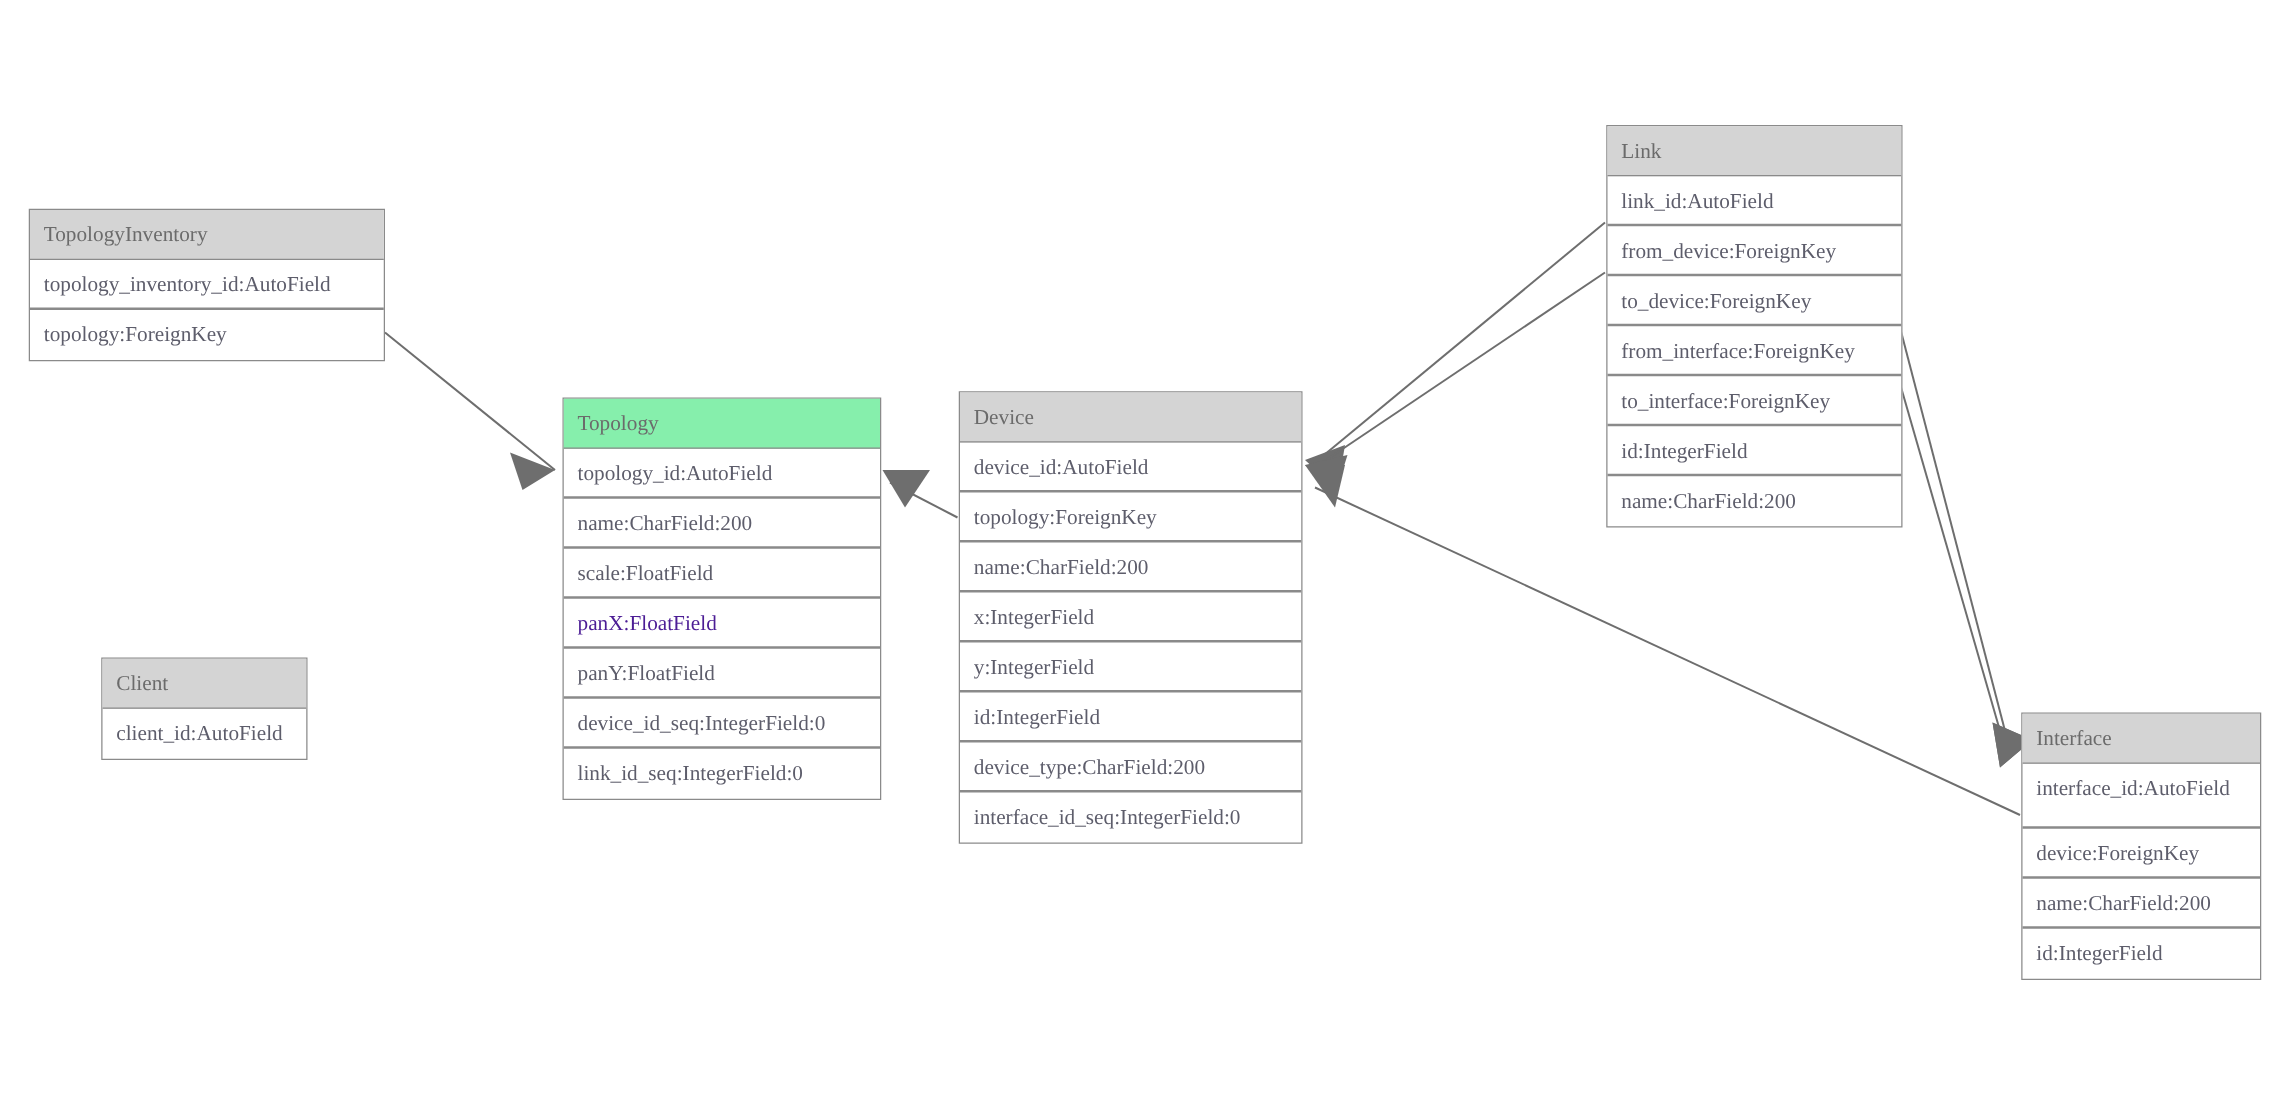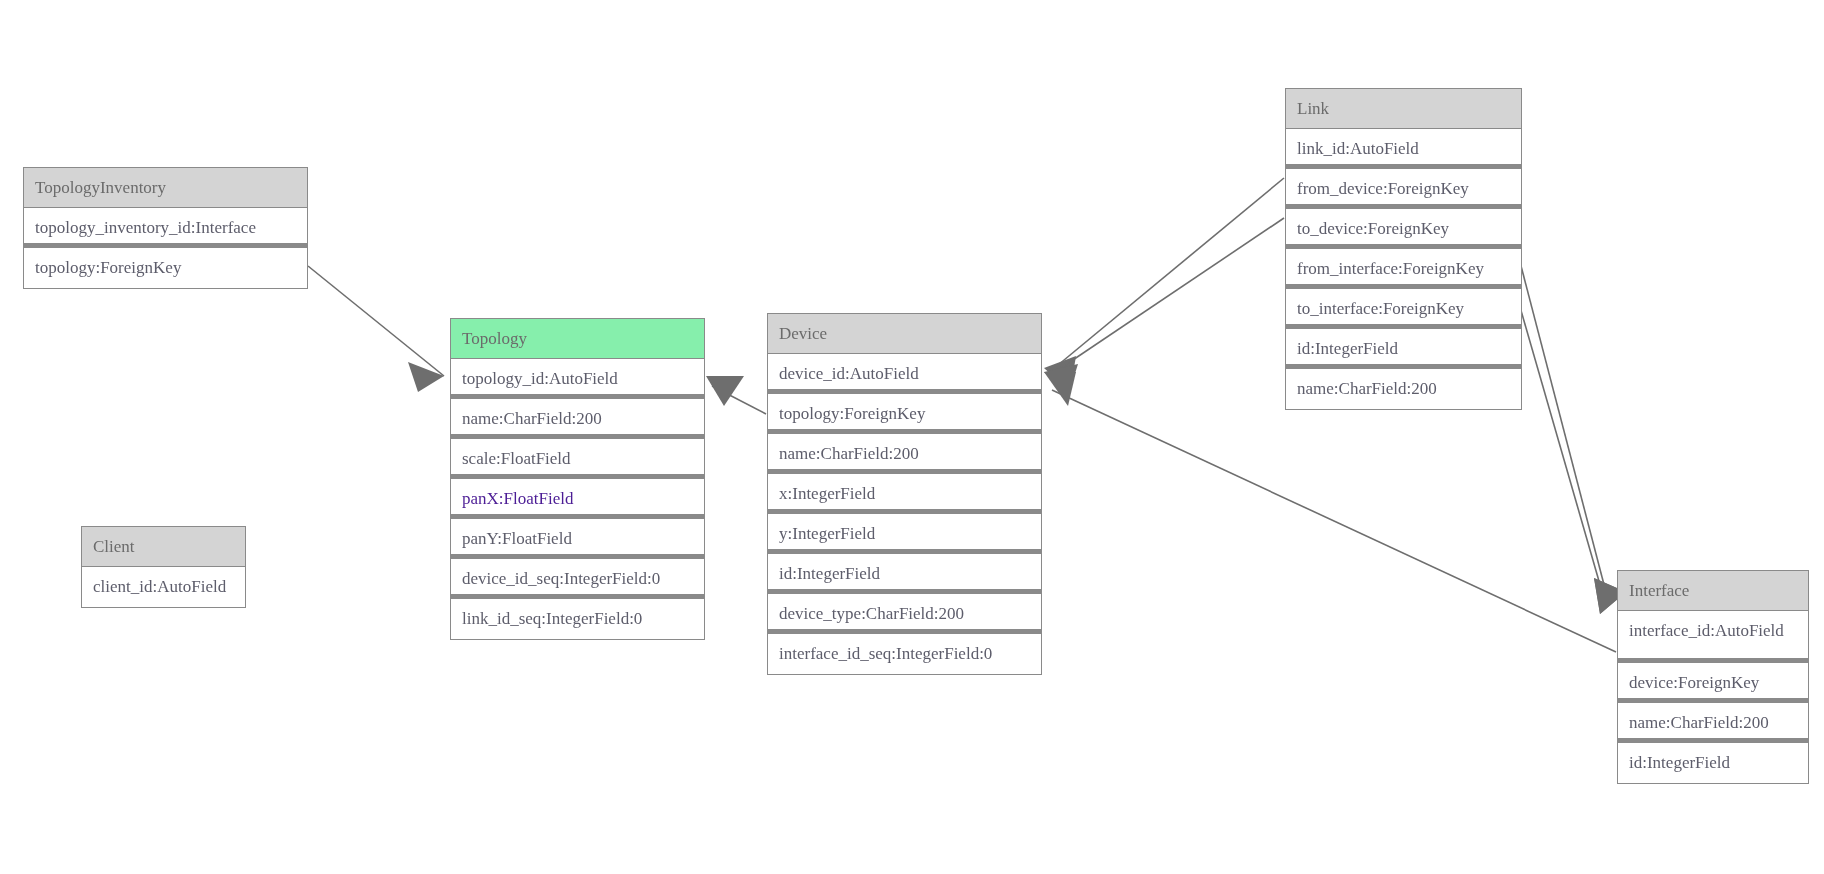--- a/index.html
+++ b/index.html
@@ -43,21 +43,21 @@
     white-space: nowrap;
     overflow: hidden;
   }
   .entity-rows {
     display: block;
   }
   .entity-row {
     box-sizing: border-box;
     height: 40px;
     line-height: 40px;
-    border-bottom: 5px solid #c2410c;
+    border-bottom: 2px solid #c2410c;
     padding: 0 0 0 11px;
     font-size: 17px;
     color: #5d5d6b;
     white-space: nowrap;
     overflow: hidden;
   }
   .entity-row:last-child {
     border-bottom: none;
   }
 </style>
@@ -94,21 +94,21 @@
       <g>
         <path d="M 1518 300 L 1605 602" stroke="#6e6e6e" stroke-width="1.6" fill="none"></path>
         <path d="M 1600 614 L 1594 578 L 1626 592 Z" fill="#6e6e6e" stroke="none"></path>
       </g>
     </svg>
 
   <div id="entity-layer">
       <div class="entity" style="left: 23px; top: 167px; width: 285px; border-color: rgb(138, 138, 138);">
         <div class="entity-header" style="height: 40px; line-height: 40px; background: rgb(212, 212, 212); color: rgb(107, 107, 107); border-bottom-color: rgb(138, 138, 138);">TopologyInventory</div>
         <div class="entity-rows">
-          <div class="entity-row" style="height: 40px; line-height: 40px; color: rgb(93, 93, 107); border-bottom-color: rgb(138, 138, 138);">topology_inventory_id:Interface</div>
+          <div class="entity-row" style="height: 40px; line-height: 40px; color: rgb(93, 93, 107); border-bottom-color: rgb(138, 138, 138);">topology_inventory_id:AutoField</div>
           <div class="entity-row" style="height: 40px; line-height: 40px; color: rgb(93, 93, 107); border-bottom-color: rgb(138, 138, 138);">topology:ForeignKey</div>
         </div>
       </div>
       <div class="entity" style="left: 81px; top: 526px; width: 165px; border-color: rgb(138, 138, 138);">
         <div class="entity-header" style="height: 40px; line-height: 40px; background: rgb(212, 212, 212); color: rgb(107, 107, 107); border-bottom-color: rgb(138, 138, 138);">Client</div>
         <div class="entity-rows">
           <div class="entity-row" style="height: 40px; line-height: 40px; color: rgb(93, 93, 107); border-bottom-color: rgb(138, 138, 138);">client_id:AutoField</div>
         </div>
       </div>
       <div class="entity" style="left: 450px; top: 318px; width: 255px; border-color: rgb(138, 138, 138);">
@@ -129,21 +129,21 @@
           <div class="entity-row" style="height: 40px; line-height: 40px; color: rgb(93, 93, 107); border-bottom-color: rgb(138, 138, 138);">device_id:AutoField</div>
           <div class="entity-row" style="height: 40px; line-height: 40px; color: rgb(93, 93, 107); border-bottom-color: rgb(138, 138, 138);">topology:ForeignKey</div>
           <div class="entity-row" style="height: 40px; line-height: 40px; color: rgb(93, 93, 107); border-bottom-color: rgb(138, 138, 138);">name:CharField:200</div>
           <div class="entity-row" style="height: 40px; line-height: 40px; color: rgb(93, 93, 107); border-bottom-color: rgb(138, 138, 138);">x:IntegerField</div>
           <div class="entity-row" style="height: 40px; line-height: 40px; color: rgb(93, 93, 107); border-bottom-color: rgb(138, 138, 138);">y:IntegerField</div>
           <div class="entity-row" style="height: 40px; line-height: 40px; color: rgb(93, 93, 107); border-bottom-color: rgb(138, 138, 138);">id:IntegerField</div>
           <div class="entity-row" style="height: 40px; line-height: 40px; color: rgb(93, 93, 107); border-bottom-color: rgb(138, 138, 138);">device_type:CharField:200</div>
           <div class="entity-row" style="height: 40px; line-height: 40px; color: rgb(93, 93, 107); border-bottom-color: rgb(138, 138, 138);">interface_id_seq:IntegerField:0</div>
         </div>
       </div>
-      <div class="entity" style="left: 1285px; top: 88px; width: 237px; border-color: rgb(138, 138, 138);">
+      <div class="entity" style="left: 1285px; top: 100px; width: 237px; border-color: rgb(138, 138, 138);">
         <div class="entity-header" style="height: 40px; line-height: 40px; background: rgb(212, 212, 212); color: rgb(107, 107, 107); border-bottom-color: rgb(138, 138, 138);">Link</div>
         <div class="entity-rows">
           <div class="entity-row" style="height: 40px; line-height: 40px; color: rgb(93, 93, 107); border-bottom-color: rgb(138, 138, 138);">link_id:AutoField</div>
           <div class="entity-row" style="height: 40px; line-height: 40px; color: rgb(93, 93, 107); border-bottom-color: rgb(138, 138, 138);">from_device:ForeignKey</div>
           <div class="entity-row" style="height: 40px; line-height: 40px; color: rgb(93, 93, 107); border-bottom-color: rgb(138, 138, 138);">to_device:ForeignKey</div>
           <div class="entity-row" style="height: 40px; line-height: 40px; color: rgb(93, 93, 107); border-bottom-color: rgb(138, 138, 138);">from_interface:ForeignKey</div>
           <div class="entity-row" style="height: 40px; line-height: 40px; color: rgb(93, 93, 107); border-bottom-color: rgb(138, 138, 138);">to_interface:ForeignKey</div>
           <div class="entity-row" style="height: 40px; line-height: 40px; color: rgb(93, 93, 107); border-bottom-color: rgb(138, 138, 138);">id:IntegerField</div>
           <div class="entity-row" style="height: 40px; line-height: 40px; color: rgb(93, 93, 107); border-bottom-color: rgb(138, 138, 138);">name:CharField:200</div>
         </div>

